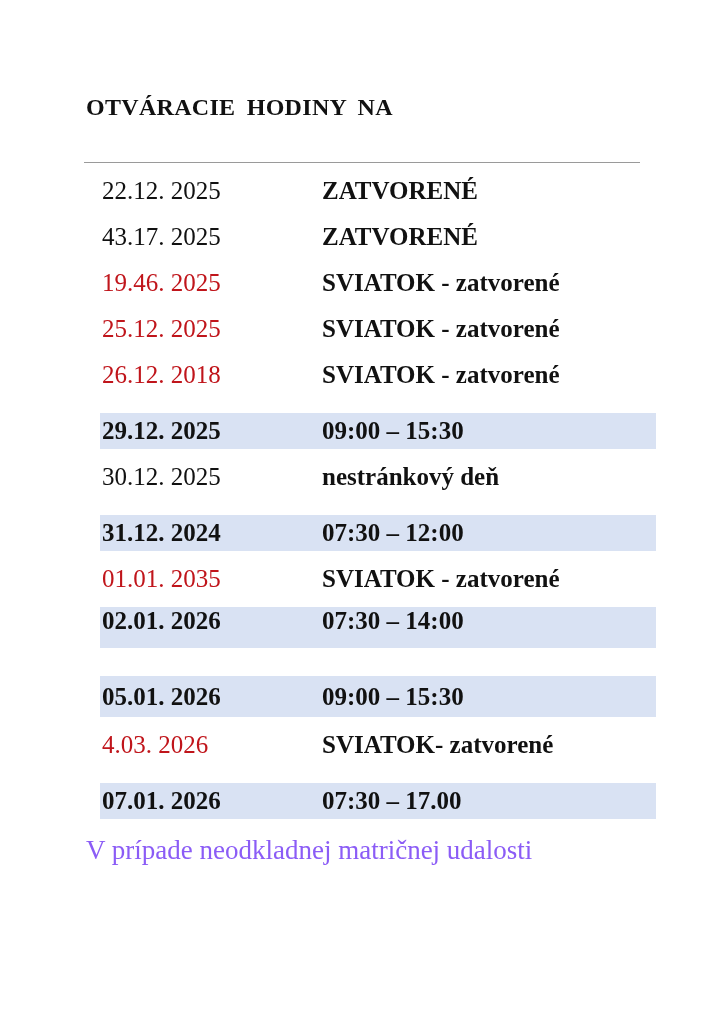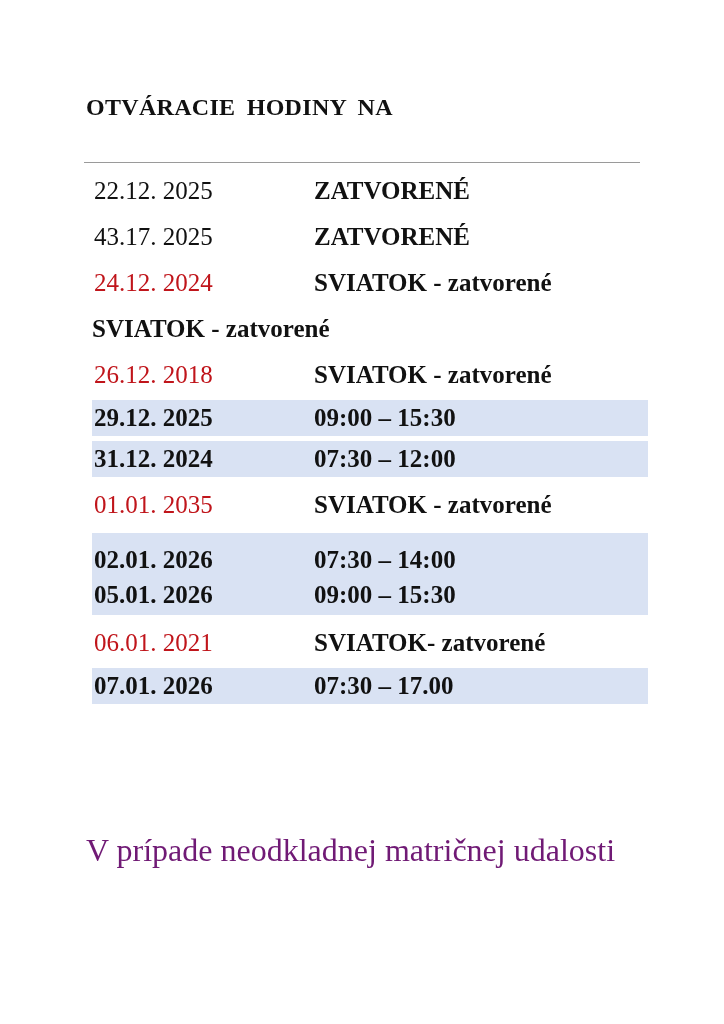--- a/index.html
+++ b/index.html
@@ -35,70 +35,71 @@
     .divider {
       position: absolute;
       left: 84px;
       top: 162px;
       width: 556px;
       height: 1px;
       background: #9a9a9a;
     }
     .schedule {
       position: absolute;
-      left: 92px;
+      left: 100px;
       top: 168px;
       width: 556px;
     }
     .row {
       position: relative;
       height: 46px;
       display: flex;
       align-items: center;
       font-size: 25px;
     }
     .row.open {
       background: #d9e2f3;
       font-weight: bold;
+      margin-top: 28px;
     }
     .row .date {
       width: 222px;
       padding-left: 2px;
       box-sizing: border-box;
       white-space: nowrap;
     }
     .row .status {
       white-space: nowrap;
       font-weight: bold;
     }
     .row.holiday .date {
       color: #c0151b;
     }
     .row.open.band {
       height: 36px;
-      margin-top: 2px;
+      margin-top: 15px;
       margin-bottom: 5px;
     }
     .row.open.band-top {
       height: 41px;
       margin-top: 5px;
-      align-items: flex-end;
+      align-items: flex-start;
     }
     .row.open.band-bottom {
       height: 41px;
       margin-bottom: 5px;
     }
     .footer {
       position: absolute;
       left: 86px;
       top: 832px;
       width: 560px;
-      font-size: 32px;
+      font-size: 27px;
       line-height: 36px;
-      color: #701a75;
+      color: #8b5cf6;
     }
   </style>
 </head>
 <body>
 
 <div class="page">
 
   <div class="title">
     <div>OTVÁRACIE  HODINY  NA</div>
   </div>
@@ -111,38 +112,43 @@
       <span class="date">22.12. 2025</span>
       <span class="status">ZATVORENÉ</span>
     </div>
 
     <div class="row">
       <span class="date">43.17. 2025</span>
       <span class="status">ZATVORENÉ</span>
     </div>
 
     <div class="row holiday">
-      <span class="date">24.12. 2024</span>
+      <span class="date">19.46. 2025</span>
       <span class="status">SVIATOK - zatvorené</span>
     </div>
 
     <div class="row holiday">
+      <span class="date">25.12. 2025</span>
       <span class="status">SVIATOK - zatvorené</span>
     </div>
 
     <div class="row holiday">
       <span class="date">26.12. 2018</span>
       <span class="status">SVIATOK - zatvorené</span>
     </div>
 
     <div class="row open band">
       <span class="date">29.12. 2025</span>
       <span class="status">09:00 – 15:30</span>
     </div>
 
+    <div class="row">
+      <span class="date">30.12. 2025</span>
+      <span class="status">nestránkový deň</span>
+    </div>
 
     <div class="row open band">
       <span class="date">31.12. 2024</span>
       <span class="status">07:30 – 12:00</span>
     </div>
 
     <div class="row holiday">
       <span class="date">01.01. 2035</span>
       <span class="status">SVIATOK - zatvorené</span>
     </div>
@@ -151,21 +157,21 @@
       <span class="date">02.01. 2026</span>
       <span class="status">07:30 – 14:00</span>
     </div>
 
     <div class="row open band-bottom">
       <span class="date">05.01. 2026</span>
       <span class="status">09:00 – 15:30</span>
     </div>
 
     <div class="row holiday">
-      <span class="date">06.01. 2021</span>
+      <span class="date">4.03. 2026</span>
       <span class="status">SVIATOK- zatvorené</span>
     </div>
 
     <div class="row open band">
       <span class="date">07.01. 2026</span>
       <span class="status">07:30 – 17.00</span>
     </div>
 
   </div>
 

